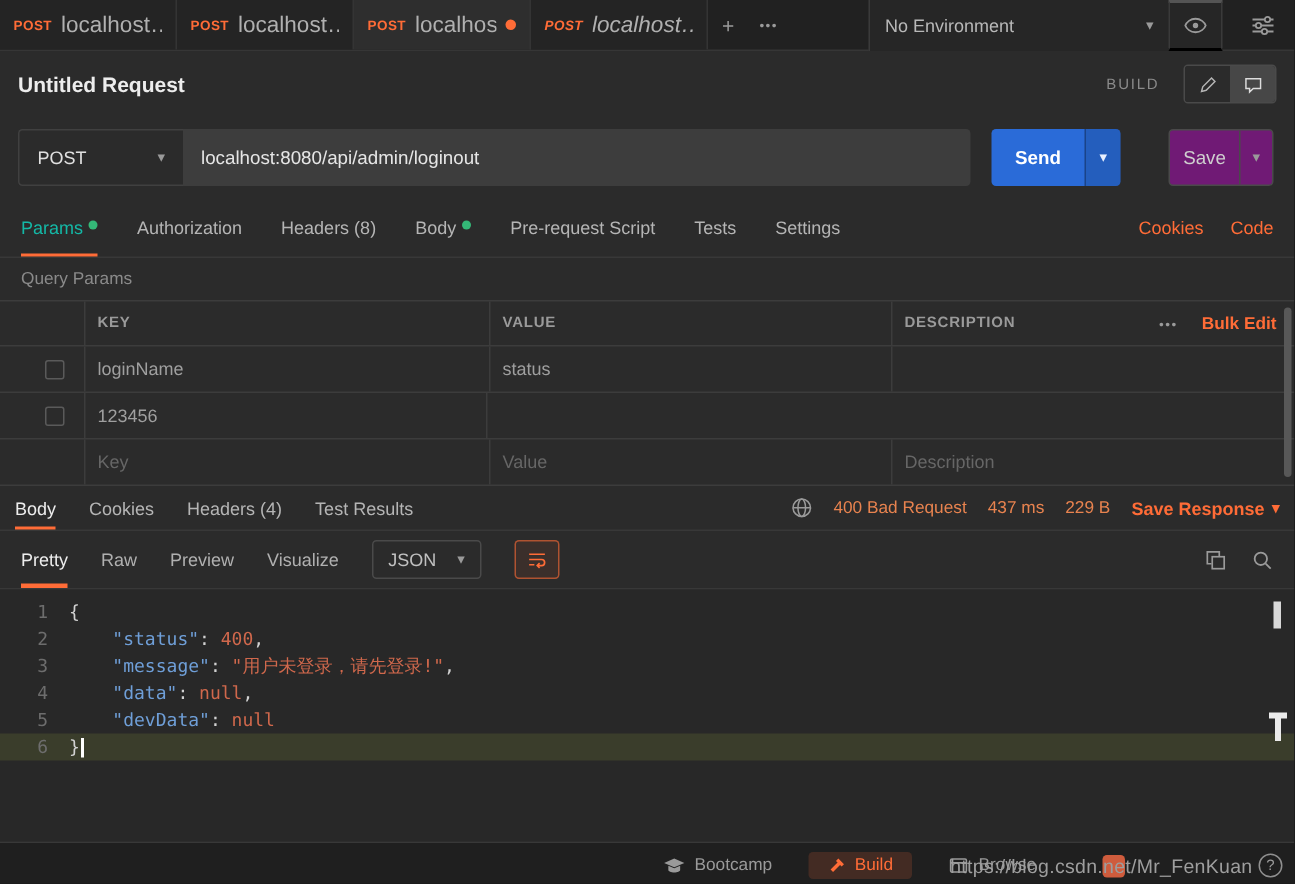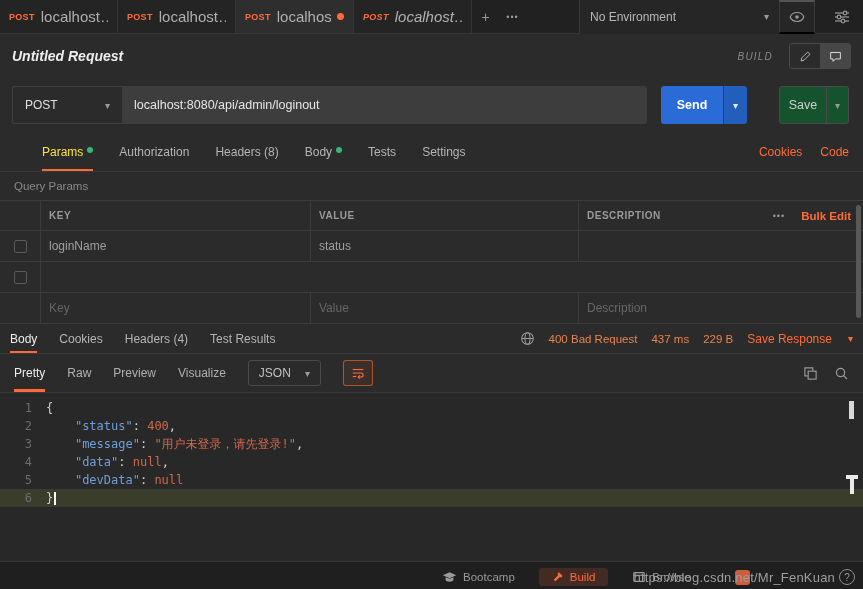--- a/index.html
+++ b/index.html
@@ -26,21 +26,21 @@
                 display:flex; align-items:center; justify-content:space-between; padding:0 10px;
                 color:#b8b8b8; cursor:pointer; }
   .env-eye { width:36px; height:34px; border-left:1px solid #3a3a3a; border-right:1px solid #3a3a3a;
              display:flex; align-items:center; justify-content:center; color:#9a9a9a;
              background:#262626; cursor:pointer; }
   .sliders-btn { width:30px; height:34px; margin-left:12px; display:flex; align-items:center;
                  justify-content:center; color:#9a9a9a; background:none; border:none; cursor:pointer; }
   .chev { color:#9a9a9a; font-size:10px; }
 
   
-  .req-header { height:44px; display:flex; align-items:center; padding:0 12px;font-style:italic; }
+  .req-header { height:44px; display:flex; align-items:center; padding:0 12px; }
   .req-title { color:#ededed; font-size:14px; font-weight:bold; }
   .req-header-right { margin-left:auto; display:flex; align-items:center; gap:16px; }
   .build-label { color:#8a8a8a; font-size:10px; letter-spacing:1.2px; }
   .seg { display:flex; border:1px solid #4a4a4a; border-radius:3px; overflow:hidden; }
   .seg-btn { width:30px; height:24px; display:flex; align-items:center; justify-content:center;
              color:#b5b5b5; background:#2b2b2b; border:none; cursor:pointer; }
   .seg-btn.lit { background:#474747; color:#ddd; }
 
   
   .url-row { height:54px; display:flex; align-items:center; padding:0 14px 0 12px; }
@@ -50,40 +50,40 @@
   .url-input { width:526px; height:38px; background:#3d3d3d; border-radius:0 3px 3px 0;
                display:flex; align-items:center; padding:0 12px; color:#e6e6e6; font-size:12.5px; }
   .send-btn { margin-left:14px; width:86px; height:38px; border-radius:3px; overflow:hidden;
               display:flex; background:var(--send-blue,#2a6bd8); color:#fff; cursor:pointer; flex:none; }
   .send-main { flex:1; display:flex; align-items:center; justify-content:center;
                font-weight:bold; font-size:12.5px; }
   .send-chev { width:24px; display:flex; align-items:center; justify-content:center;
                border-left:1px solid rgba(0,0,0,.28); background:rgba(0,0,0,.12); }
   .send-chev .chev { color:#e8f0ff; }
   .save-btn { margin-left:32px; width:70px; height:38px; border:1px solid #4a4a4a; border-radius:3px;
-              overflow:hidden; display:flex; background:#14532d; color:#cfcfcf; cursor:pointer; flex:none; }
+              overflow:hidden; display:flex; background:#701a75; color:#cfcfcf; cursor:pointer; flex:none; }
   .save-main { flex:1; display:flex; align-items:center; justify-content:center; font-size:12.5px; }
   .save-chev { width:22px; display:flex; align-items:center; justify-content:center;
                border-left:1px solid #4a4a4a; }
 
   
   .req-tabs { height:40px; display:flex; align-items:center; padding:0 14px;
               border-bottom:1px solid #383838; gap:26px; }
   .rtab { color:#b5b5b5; cursor:pointer; position:relative; height:100%;
           display:flex; align-items:flex-start; padding-top:13px; gap:4px; }
-  .rtab.active { color:#fde047; box-shadow:inset 0 -2px 0 var(--accent,#ff6c37);margin-left:28px; }
+  .rtab.active { color:#14b8a6; box-shadow:inset 0 -2px 0 var(--accent,#ff6c37); }
   .dot { width:6px; height:6px; border-radius:50%; background:var(--green,#34b877); margin-top:2px; }
   .rtabs-right { margin-left:auto; display:flex; gap:18px; }
   .link { color:var(--accent,#ff6c37); cursor:pointer; }
 
   
   .qp-label-row { height:28px; display:flex; align-items:center; padding:0 14px; color:#8a8a8a;
                   font-size:11.5px; }
   .qp-table { border-top:1px solid #3c3c3c; }
-  .qp-row { display:flex; height:31px; border-bottom:1px solid #3c3c3c; align-items:stretch; }
+  .qp-row { display:flex; height:31px; border-bottom:1px solid #3c3c3c; align-items:stretch;padding-left:16px; }
   .qp-row.head { height:30px; }
   .cell { display:flex; align-items:center; padding:0 8px; border-left:1px solid #3c3c3c;
           color:#9f9f9f; overflow:hidden; }
   .cell.cb { width:40px; border-left:none; justify-content:center; }
   .cell.key { width:270px; }
   .cell.value { width:268px; }
   .cell.desc { flex:1; }
   .qp-row.head .cell { color:#9a9a9a; font-size:10px; font-weight:bold; letter-spacing:.5px; }
   .head-actions { width:132px; display:flex; align-items:center; justify-content:flex-end;
                   gap:16px; padding:0 12px; }
@@ -93,22 +93,22 @@
   .ph { color:#666; }
   .v-scrollbar { position:absolute; right:2px; top:205px; width:5px; height:113px;
                  background:#585858; border-radius:3px; }
 
   
   .resp-bar { height:29px; display:flex; align-items:stretch; padding:0 10px; }
   .resp-tab { margin-right:22px; color:#b5b5b5; display:flex; align-items:center; cursor:pointer; }
   .resp-tab.active { color:#ededed; box-shadow:inset 0 -2px 0 var(--accent,#ff6c37); }
   .resp-meta { margin-left:auto; display:flex; align-items:center; gap:14px; }
   .meta-val { color:var(--status-orange,#e8834f); font-size:11.5px; }
-  .save-resp { color:var(--accent,#ff6c37); display:flex; align-items:center; gap:16px;
-               font-size:12px; font-weight:normal; cursor:pointer; }
+  .save-resp { color:var(--accent,#ff6c37); display:flex; align-items:center; gap:5px;
+               font-size:12px; font-weight:bold; cursor:pointer; }
   .save-resp .chev { color:var(--accent,#ff6c37); }
   .globe { color:#9a9a9a; display:flex; align-items:center; }
 
   
   .view-bar { height:40px; display:flex; align-items:stretch; padding:0 14px;
               border-top:1px solid #383838; border-bottom:1px solid #383838; gap:22px; }
   .vtab { color:#b0b0b0; display:flex; align-items:center; cursor:pointer; }
   .vtab.active { color:#ededed; box-shadow:inset 0 -3px 0 var(--accent,#ff6c37); }
   .json-select { align-self:center; display:flex; align-items:center; gap:14px;
                  border:1px solid #4a4a4a; border-radius:3px; height:26px; padding:0 10px;
@@ -261,20 +261,23 @@
       <span>Authorization</span>
     </div>
     <div class="rtab">
       <span>Headers (8)</span>
     </div>
     <div class="rtab">
       <span>Body</span>
       <span class="dot"></span>
     </div>
     <div class="rtab">
+      <span>Pre-request Script</span>
+    </div>
+    <div class="rtab">
       <span>Tests</span>
     </div>
     <div class="rtab">
       <span>Settings</span>
     </div>
     <div class="rtabs-right">
       <span class="link">Cookies</span>
       <span class="link">Code</span>
     </div>
   </div>
@@ -301,20 +304,21 @@
       </div>
       <div class="cell key">loginName</div>
       <div class="cell value">status</div>
       <div class="cell desc"></div>
     </div>
 
     <div class="qp-row">
       <div class="cell cb">
         <span class="checkbox"></span>
       </div>
+      <div class="cell value">123456</div>
       <div class="cell desc"></div>
     </div>
 
     <div class="qp-row">
       <div class="cell cb"></div>
       <div class="cell key ph">Key</div>
       <div class="cell value ph">Value</div>
       <div class="cell desc ph">Description</div>
     </div>
   </div>

